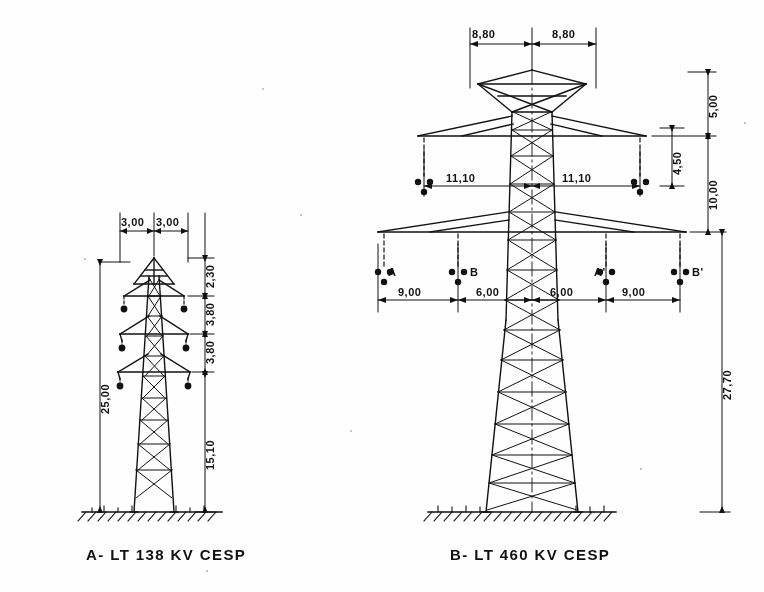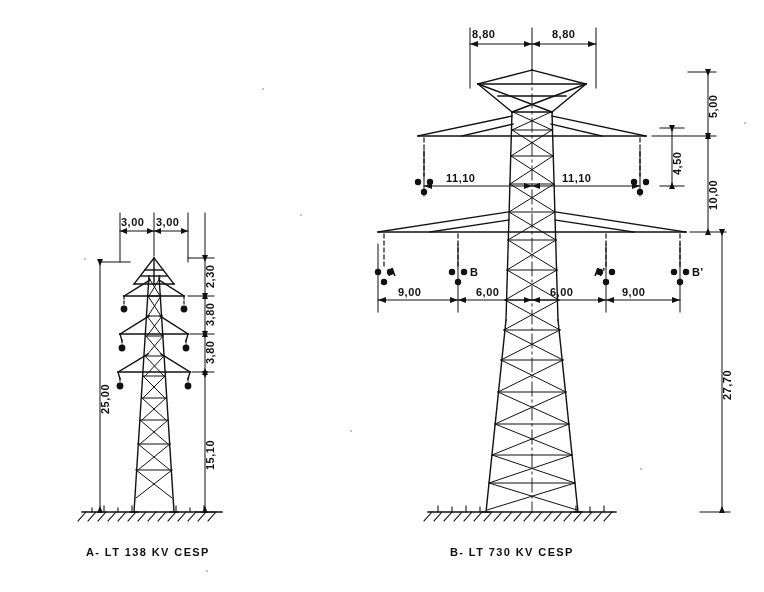--- a/index.html
+++ b/index.html
@@ -20,21 +20,21 @@
   .lbl {
     position: absolute;
     font-family: "Liberation Sans", sans-serif;
     font-size: 11px;
     font-weight: bold;
     color: #111111;
     letter-spacing: 0.5px;
     white-space: nowrap;
   }
   .lbl.caption {
-    font-size: 11px;
+    font-size: 15px;
     letter-spacing: 1.4px;
   }
   .rot {
     transform: rotate(-90deg);
     transform-origin: left top;
   }
   svg { position: absolute; left: 0; top: 0; }
   .noise {
     position: absolute;
     width: 2px; height: 2px;
@@ -426,21 +426,21 @@
   <div class="lbl rot" style="left:707px; top:118px;">5,00</div>
   <div class="lbl rot" style="left:671px; top:175px;">4,50</div>
   <div class="lbl rot" style="left:707px; top:210px;">10,00</div>
   <div class="lbl rot" style="left:721px; top:400px;">27,70</div>
 
   <div class="lbl" style="left:388px; top:266px;">A</div>
   <div class="lbl" style="left:470px; top:266px;">B</div>
   <div class="lbl" style="left:594px; top:266px;">A'</div>
   <div class="lbl" style="left:692px; top:266px;">B'</div>
 
-  <div class="lbl caption" style="left:450px; top:546px;">B- LT  730  KV  CESP</div>
+  <div class="lbl caption" style="left:450px; top:546px;">B- LT  460  KV  CESP</div>
 
   <div class="noise" style="left:262px; top:88px;"></div>
   <div class="noise" style="left:300px; top:214px;"></div>
   <div class="noise" style="left:84px; top:258px;"></div>
   <div class="noise" style="left:350px; top:430px;"></div>
   <div class="noise" style="left:744px; top:122px;"></div>
   <div class="noise" style="left:640px; top:468px;"></div>
   <div class="noise" style="left:206px; top:570px;"></div>
 
 </div>

